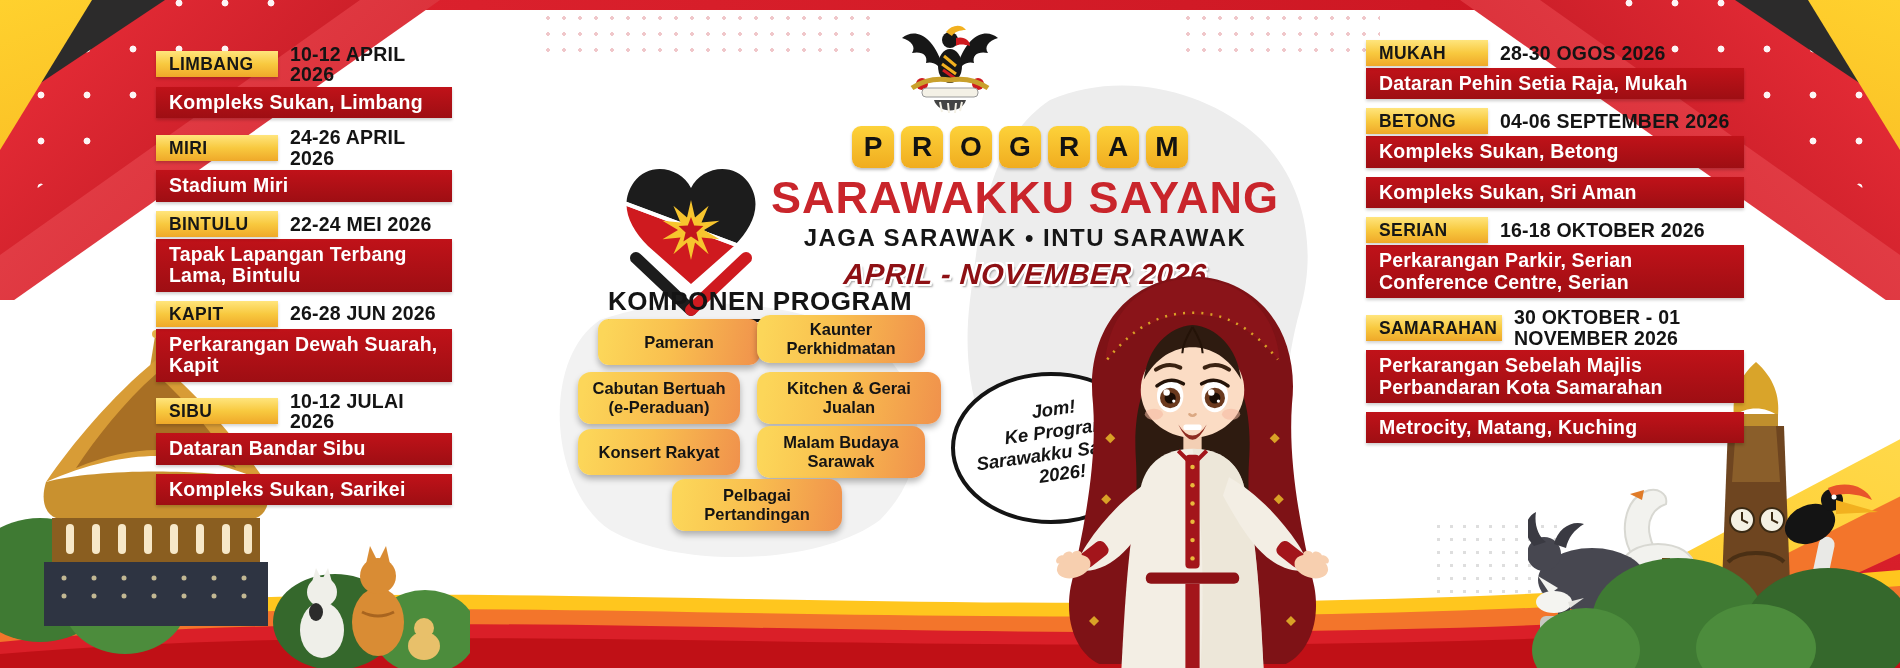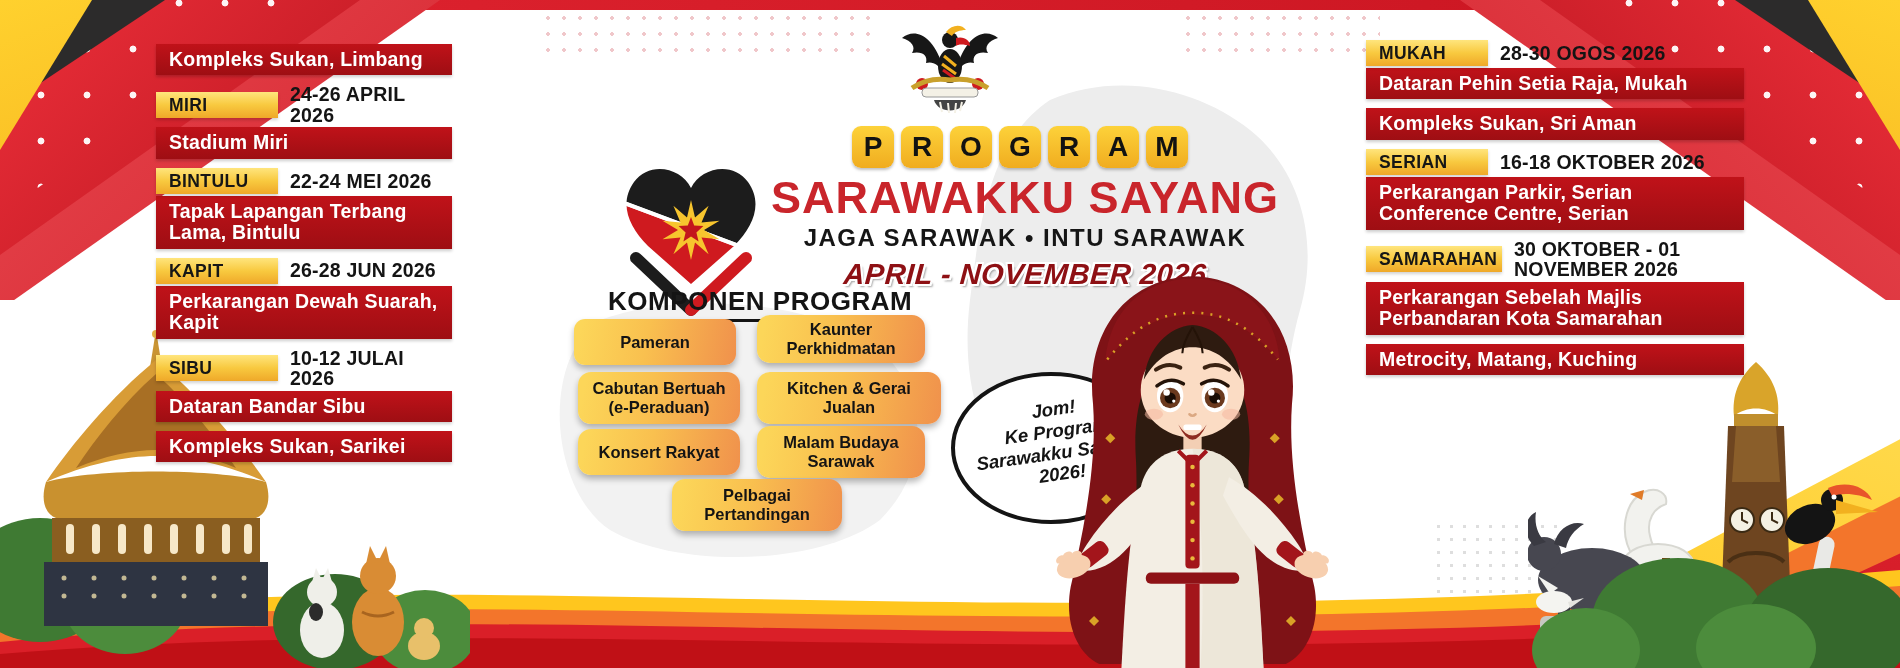--- a/index.html
+++ b/index.html
@@ -77,21 +77,21 @@
       font-size:29px;color:#8e1014;letter-spacing:.5px;transform:skewX(-4deg);z-index:20;
       text-shadow:-2px -2px 0 #fff,2px -2px 0 #fff,-2px 2px 0 #fff,2px 2px 0 #fff,3px 3px 2px rgba(0,0,0,.35);}
 
   .komponen-heading{left:608px;top:286px;font-weight:bold;font-size:26px;color:#141414;
       letter-spacing:.5px;border-bottom:3px solid #141414;padding-bottom:2px;z-index:20;text-align:right;}
 
   .btn{position:absolute;border-radius:13px;z-index:20;
       background:linear-gradient(100deg,#fcd659 5%,#f9c04f 45%,#f0914c 100%);
       box-shadow:0 4px 6px rgba(0,0,0,.28);display:flex;align-items:center;justify-content:center;
       text-align:center;font-weight:bold;font-size:16.5px;color:#141414;line-height:1.15;padding:4px 8px;box-sizing:border-box;}
-  .b1{left:574px;top:319px;width:162px;height:46px;border-radius:11px;}
+  .b1{left:598px;top:319px;width:162px;height:46px;border-radius:11px;}
   .b2{left:757px;top:315px;width:168px;height:48px;}
   .b3{left:578px;top:372px;width:162px;height:52px;}
   .b4{left:757px;top:372px;width:184px;height:52px;}
   .b5{left:578px;top:429px;width:162px;height:46px;}
   .b6{left:757px;top:426px;width:168px;height:52px;}
   .b7{left:672px;top:479px;width:170px;height:52px;}
 
   
   .bubble-svg{left:948px;top:366px;z-index:40;}
   .bubble-text{left:968px;top:398px;width:180px;text-align:center;transform:rotate(-8deg);
@@ -315,20 +315,24 @@
   <div class="btn b1">Pameran</div>
   <div class="btn b2">Kaunter Perkhidmatan</div>
   <div class="btn b3">Cabutan Bertuah (e-Peraduan)</div>
   <div class="btn b4">Kitchen &amp; Gerai Jualan</div>
   <div class="btn b5">Konsert Rakyat</div>
   <div class="btn b6">Malam Budaya Sarawak</div>
   <div class="btn b7">Pelbagai Pertandingan</div>
 
   <div class="abs events left">
     <div class="event">
+      <div class="event-top">
+          <span class="chip">LIMBANG</span>
+          <span class="date">10-12 APRIL 2026</span>
+        </div>
       <div class="venue">Kompleks Sukan, Limbang</div>
     </div>
     <div class="event">
       <div class="event-top">
           <span class="chip">MIRI</span>
           <span class="date">24-26 APRIL 2026</span>
         </div>
       <div class="venue">Stadium Miri</div>
     </div>
     <div class="event">
@@ -357,20 +361,27 @@
     </div>
   </div>
 
   <div class="abs events right">
     <div class="event">
       <div class="event-top">
           <span class="chip">MUKAH</span>
           <span class="date">28-30 OGOS 2026</span>
         </div>
       <div class="venue">Dataran Pehin Setia Raja, Mukah</div>
+    </div>
+    <div class="event">
+      <div class="event-top">
+          <span class="chip">BETONG</span>
+          <span class="date">04-06 SEPTEMBER 2026</span>
+        </div>
+      <div class="venue">Kompleks Sukan, Betong</div>
     </div>
     <div class="event">
       <div class="venue">Kompleks Sukan, Sri Aman</div>
     </div>
     <div class="event">
       <div class="event-top">
           <span class="chip">SERIAN</span>
           <span class="date">16-18 OKTOBER 2026</span>
         </div>
       <div class="venue">Perkarangan Parkir, Serian Conference Centre, Serian</div>

